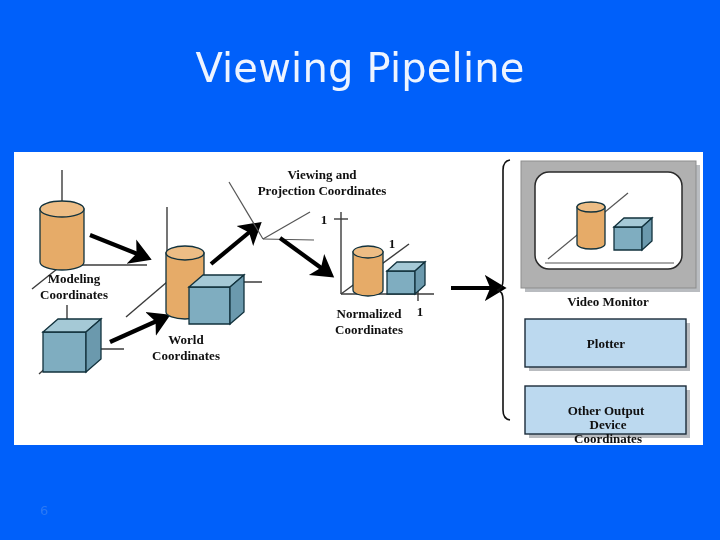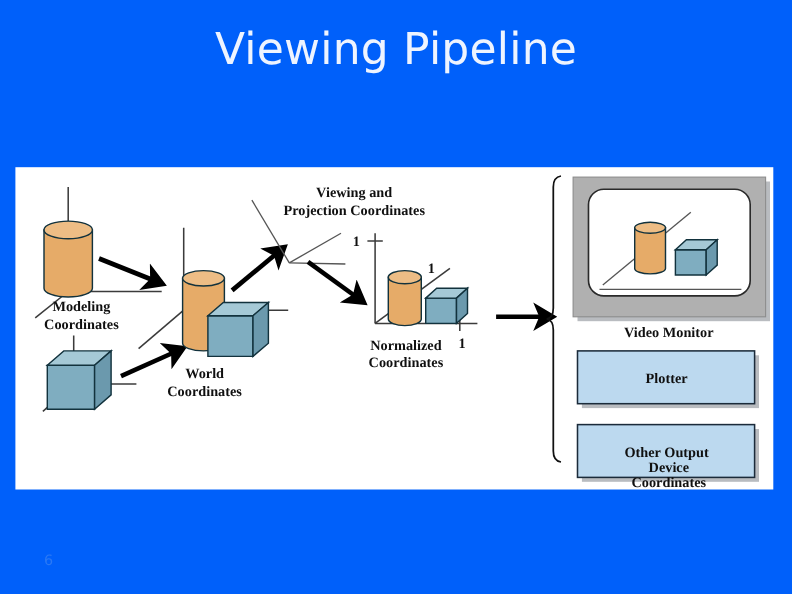--- a/index.html
+++ b/index.html
@@ -15,21 +15,21 @@
   #slide {
     position: relative;
     width: 720px;
     height: 540px;
     background: #0060fa;
     overflow: hidden;
   }
   #slide-title {
     position: absolute;
     left: 0;
-    top: 21px;
+    top: 44px;
     width: 720px;
     text-align: center;
     color: #eef4ff;
     font-size: 40px;
     font-weight: 400;
     font-family: "DejaVu Sans", sans-serif;
     letter-spacing: 0.2px;
     line-height: 48px;
     white-space: nowrap;
   }

